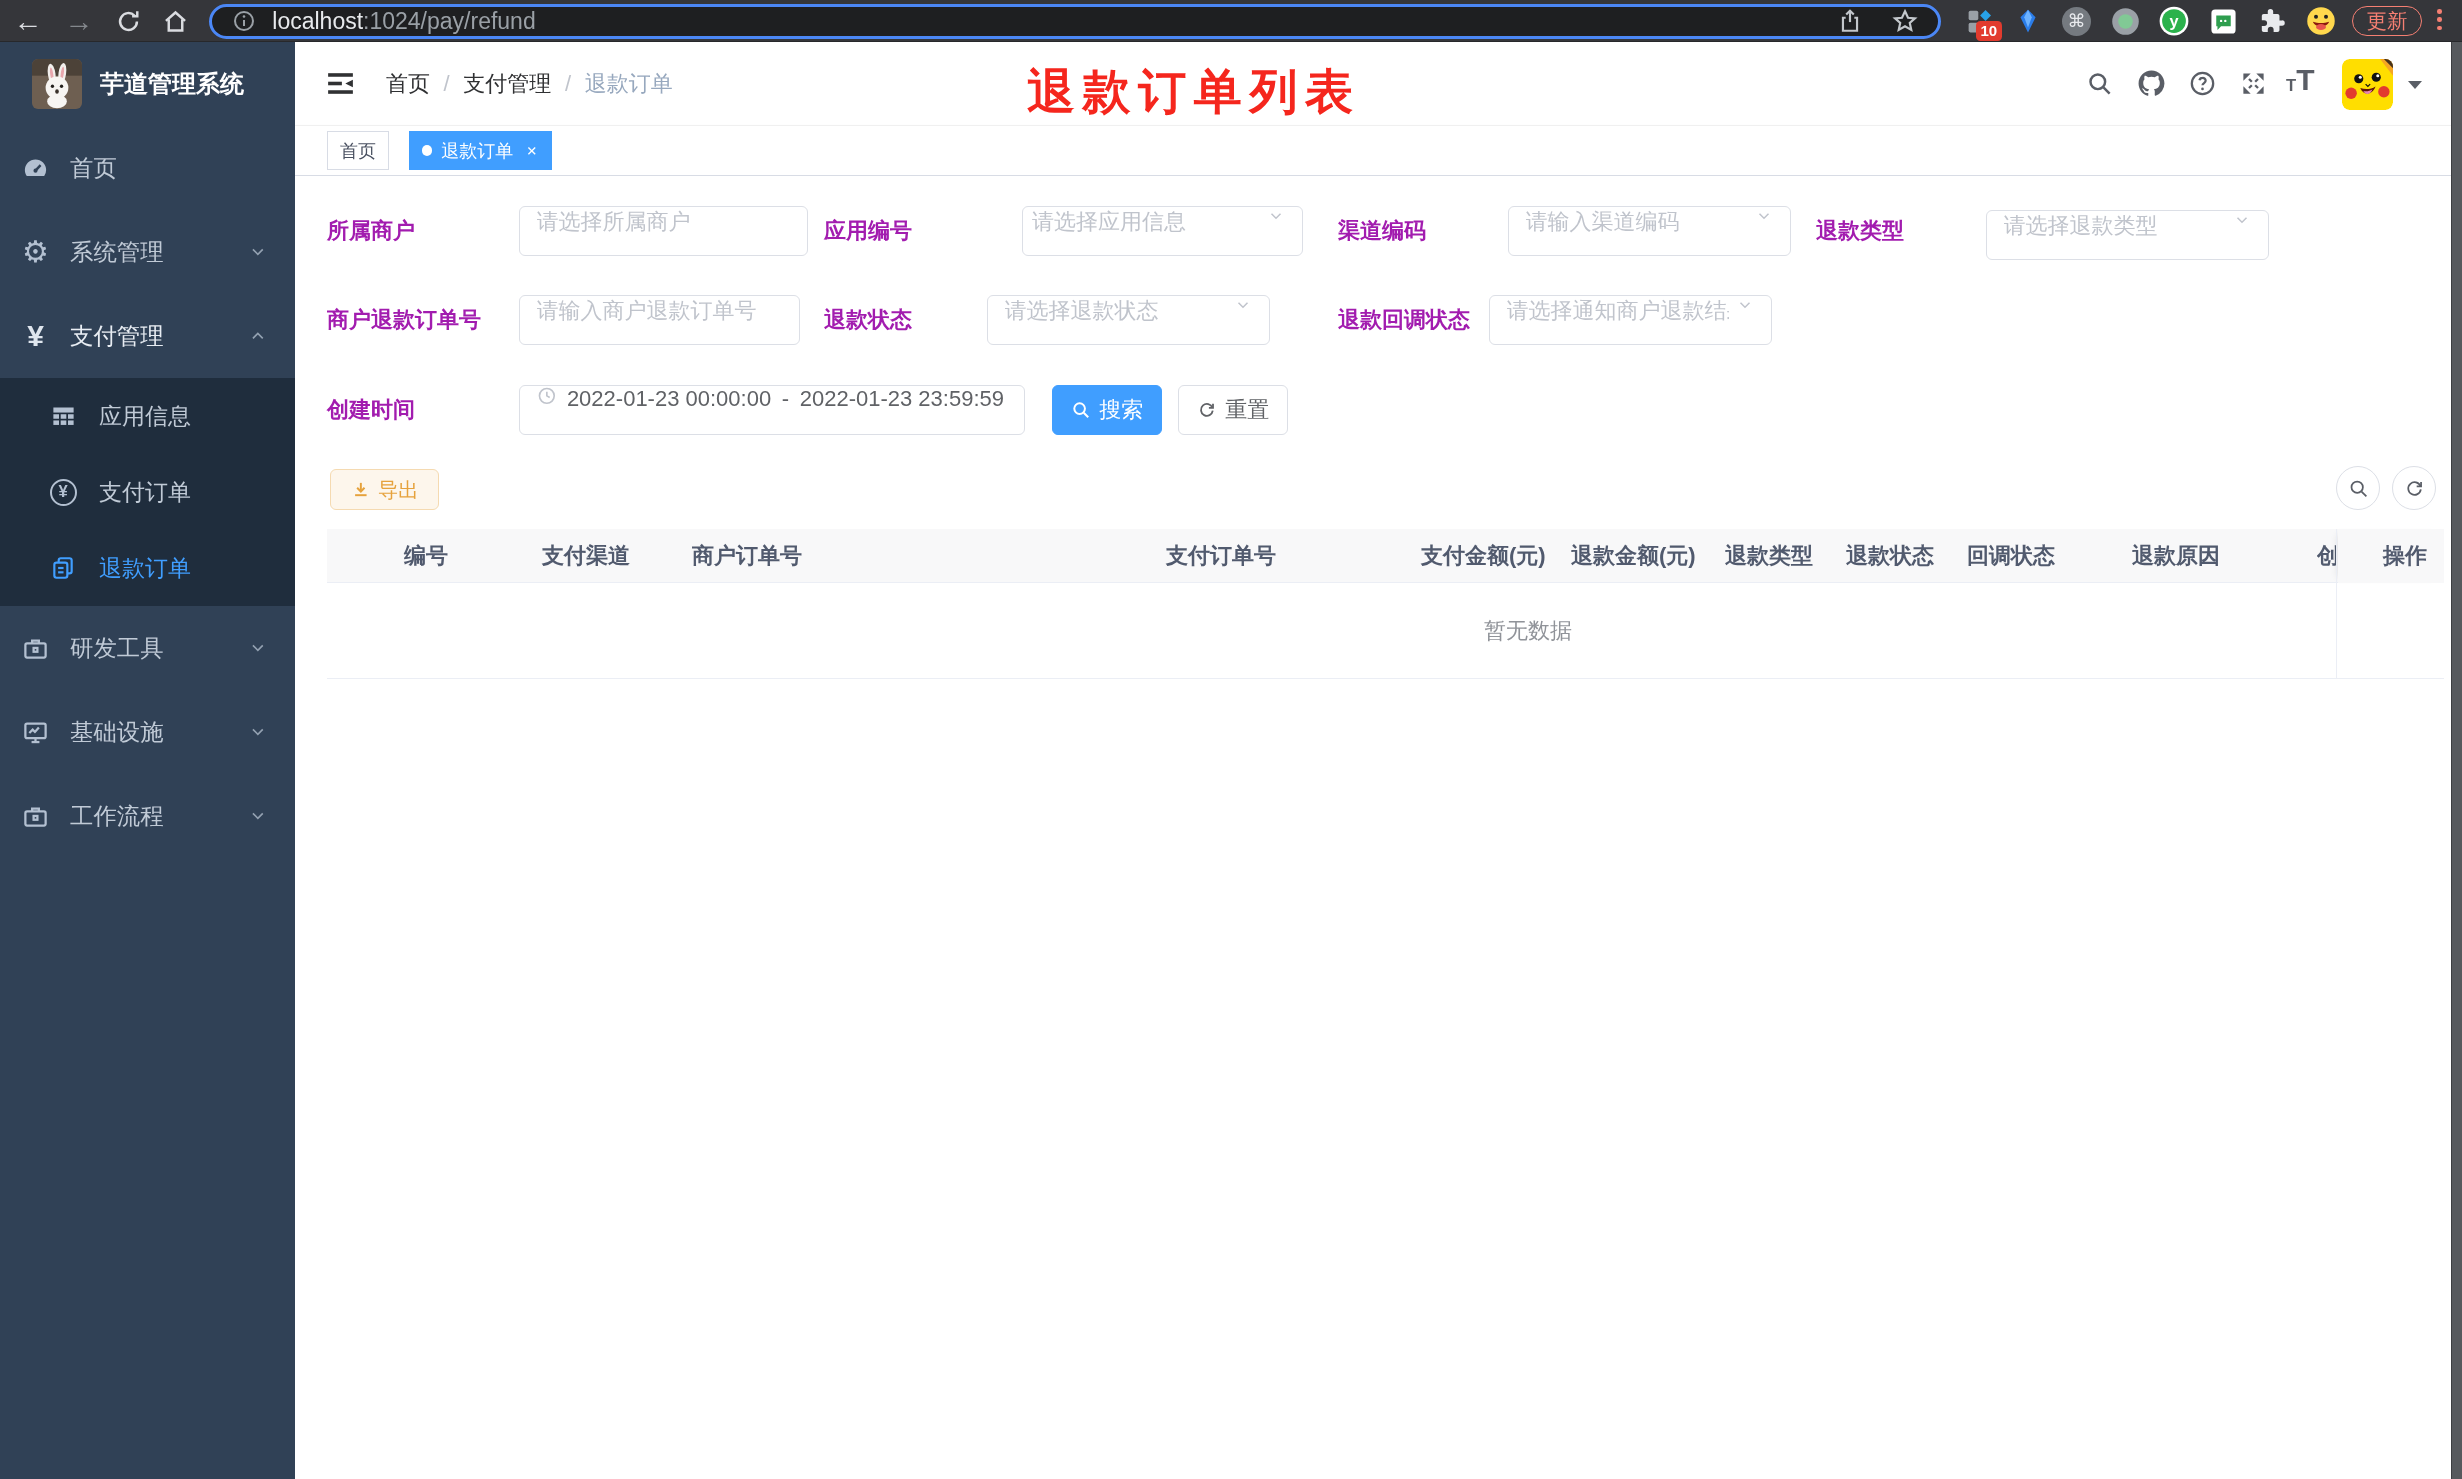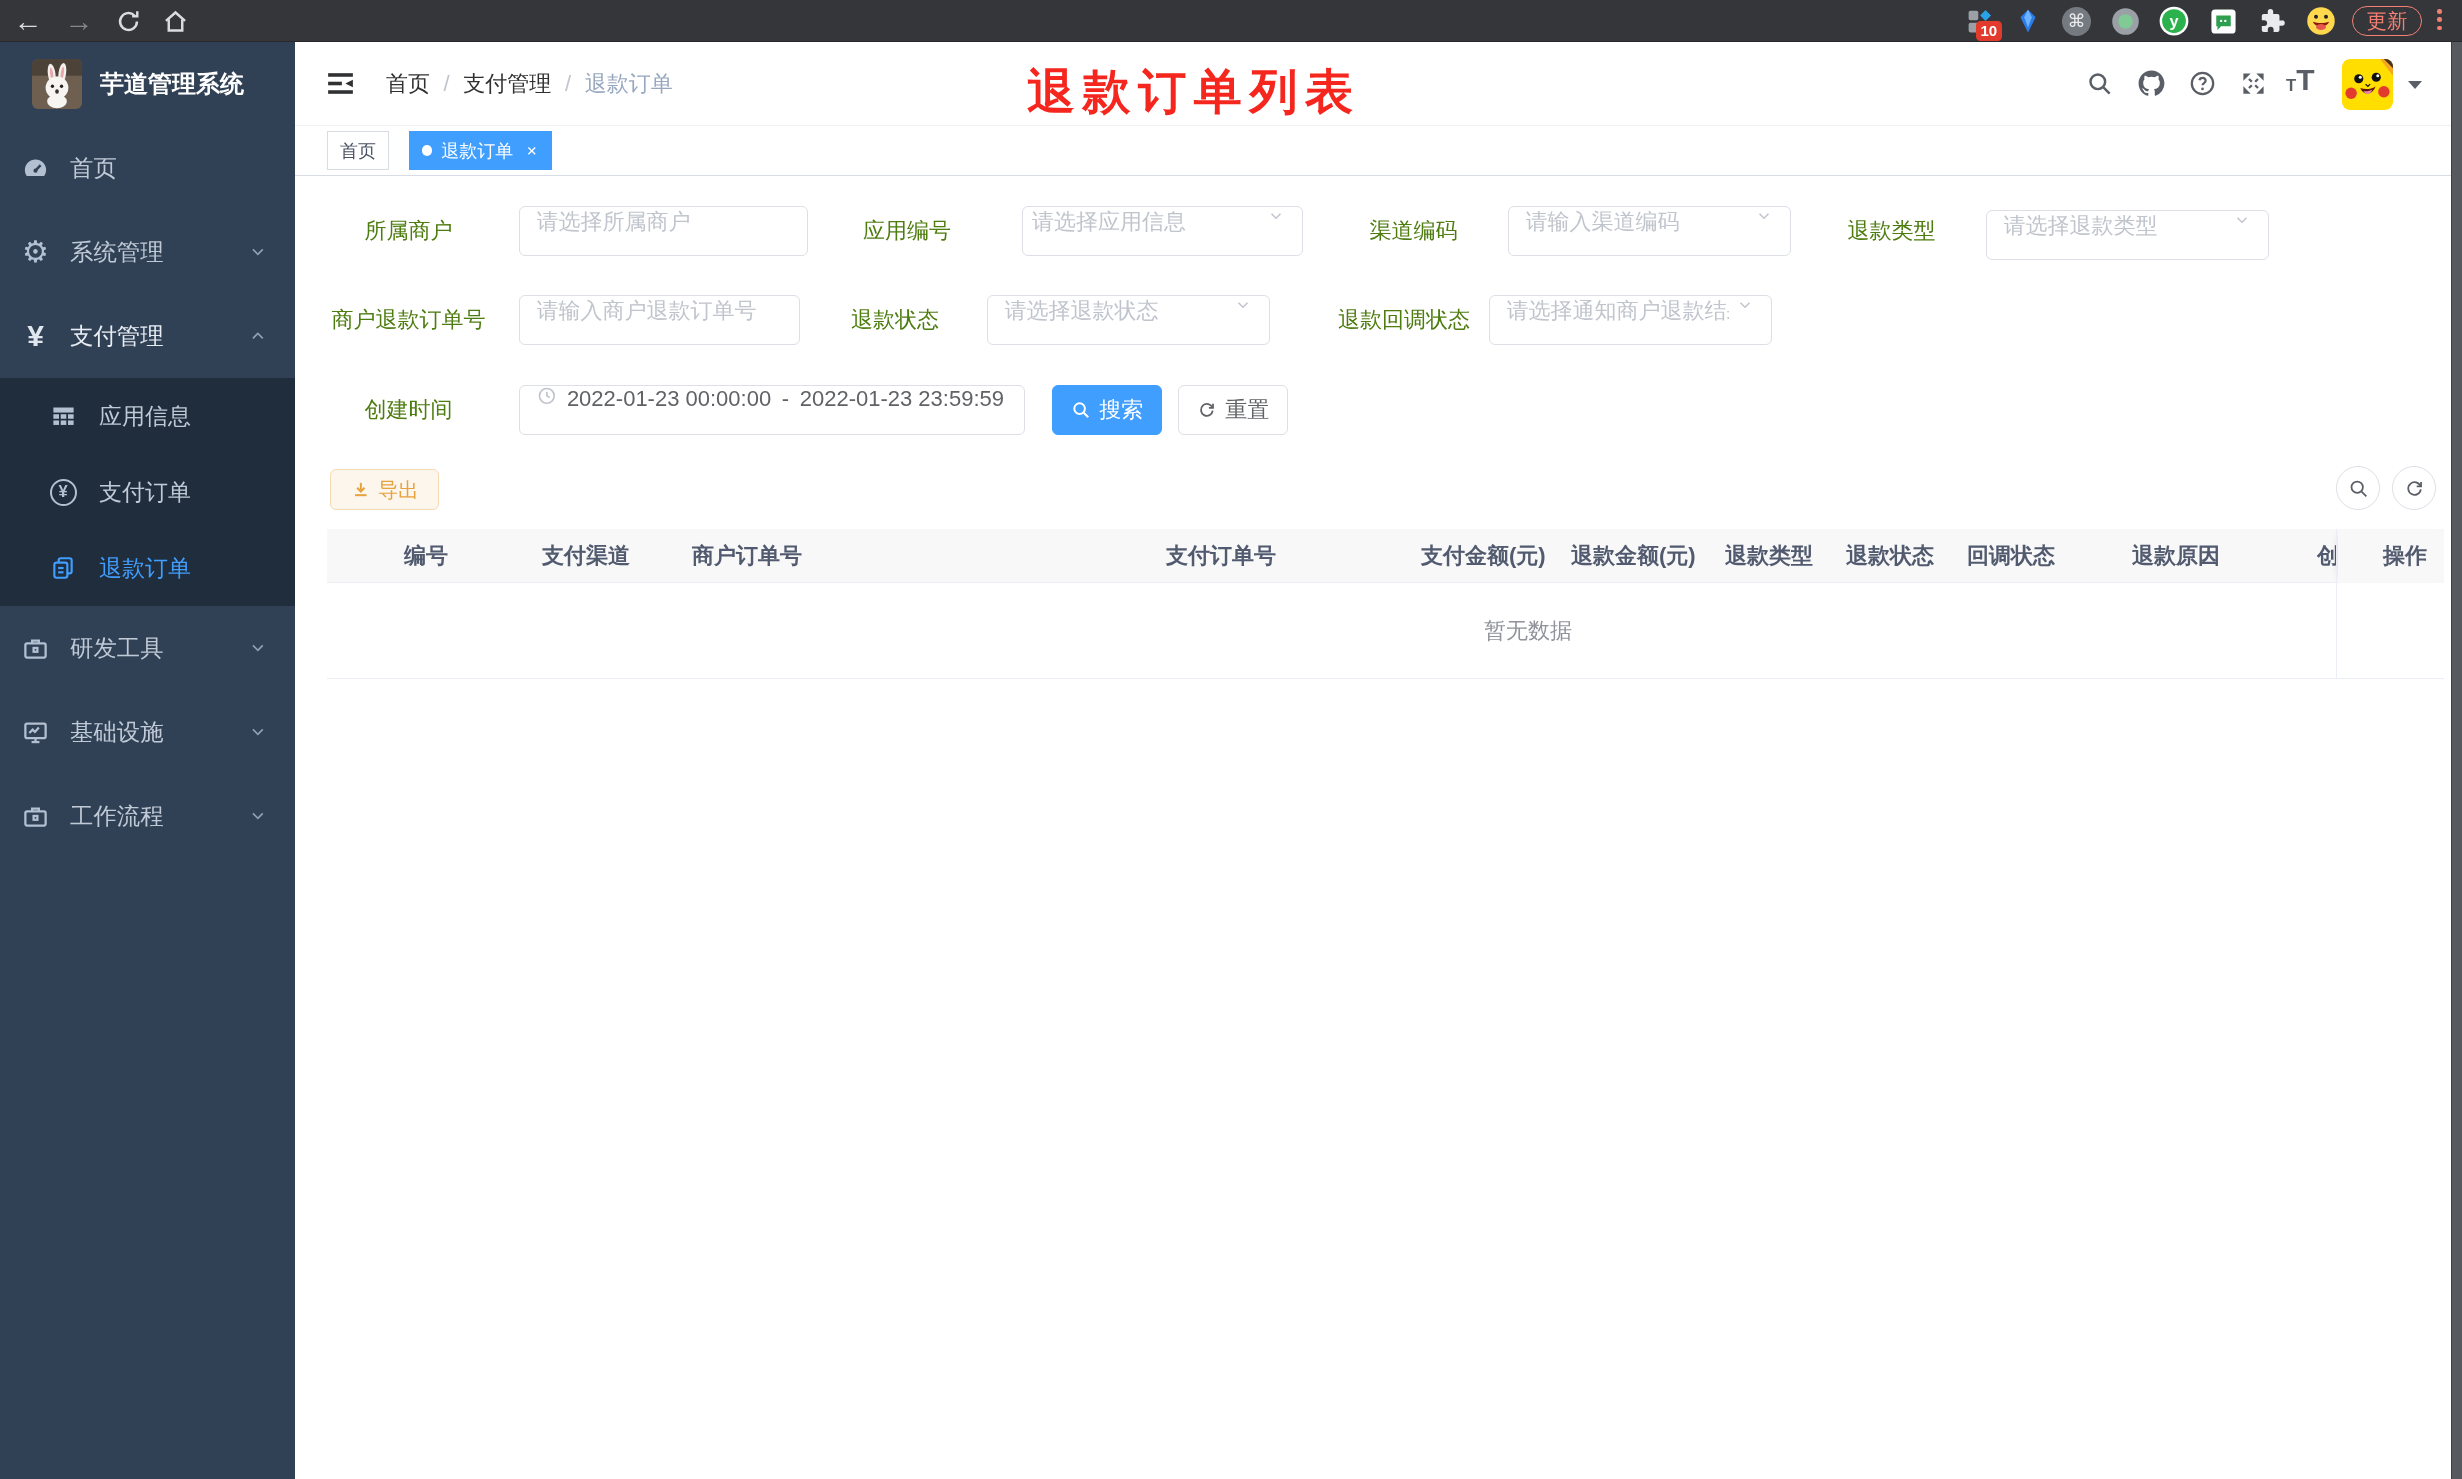--- a/index.html
+++ b/index.html
@@ -62,21 +62,21 @@
 
   
   .tags-bar { position:absolute; left:0; top:83px; right:0; height:51px; background:#fff; border-top:0.8px solid #f0f0f0; border-bottom:0.8px solid #d8dce5; box-shadow:0 1.5px 3.8px rgba(0,0,0,.06); display:flex; align-items:center; padding-left:32px; gap:19.7px; }
   .tag { height:39px; display:inline-flex; align-items:center; padding:0 12px; border:0.8px solid #d8dce5; background:#fff; color:#495060; font-size:18px; cursor:pointer; }
   .tag.active { background:#409EFF; border-color:#409EFF; color:#fff; }
   .tag .dot { width:10.6px; height:10.6px; border-radius:50%; background:#fff; margin-right:9px; }
   .tag .close { margin-left:10.6px; width:15px; height:15px; display:flex; align-items:center; justify-content:center; color:#fff; }
 
   
   .content { position:absolute; left:0; top:134px; right:0; bottom:0; background:#fff; }
-  .flabel { position:absolute; height:50px; line-height:50px; font-size:22px; font-weight:400; color:#4d7c0f; text-align:center; white-space:nowrap; }
+  .flabel { position:absolute; height:50px; line-height:50px; font-size:22px; font-weight:700; color:#a21caf; text-align:left; white-space:nowrap; }
   .ctrl { position:absolute; height:50px; border:1.5px solid #dcdfe6; border-radius:6px; background:#fff; display:flex; padding:0 16.6px; font-size:22px; color:#c0c4cc; cursor:pointer; }
   .ctrl .ph { flex:1; white-space:nowrap; overflow:hidden; }
   .ctrl .sel-arrow { margin-left:7.6px; color:#c0c4cc; flex-shrink:0; }
   .date-ctrl { gap:10.6px; color:#606266; }
   .date-ctrl .clock { color:#c0c4cc; flex-shrink:0; }
   .date-ctrl .dval { white-space:nowrap; overflow:hidden; max-width:213px; }
   .date-ctrl .dsep { color:#606266; }
   .btn { position:absolute; height:50px; border-radius:6px; display:flex; align-items:center; justify-content:center; gap:9px; font-size:22px; cursor:pointer; }
   .btn-primary { background:#409EFF; color:#fff; border:1.5px solid #409EFF; }
   .btn-plain { background:#fff; color:#606266; border:1.5px solid #dcdfe6; }
@@ -110,20 +110,36 @@
         <path d="M19.8 2.8v4.6h-4.6" fill="none"></path>
       </svg>
   </div>
   <div class="bnav" style="left:150px;">
     <svg width="27" height="27" viewBox="0 0 24 24" fill="none" stroke="currentColor" stroke-width="2.2">
         <path d="M3.5 11.5 12 4l8.5 7.5"></path>
         <path d="M6 10v10h12V10"></path>
       </svg>
   </div>
 
+  <div class="omnibox">
+    <svg class="omni-ic" width="24" height="24" viewBox="0 0 24 24" fill="none" stroke="currentColor" stroke-width="2">
+        <circle cx="12" cy="12" r="9"></circle>
+        <line x1="12" y1="11" x2="12" y2="17"></line>
+        <circle cx="12" cy="7.5" r="1.3" fill="currentColor" stroke="none"></circle>
+      </svg>
+    <div class="omni-url"><span class="omni-host">localhost</span><span class="omni-rest">:1024/pay/refund</span></div>
+    <svg width="26" height="26" viewBox="0 0 24 24" fill="none" stroke="#c3c7cc" stroke-width="2" style="margin-right:29px;">
+        <path d="M12 13V3"></path>
+        <path d="M8.5 6 12 2.5 15.5 6"></path>
+        <path d="M8 9H5.5v12h13V9H16"></path>
+      </svg>
+    <svg width="26" height="26" viewBox="0 0 24 24" fill="none" stroke="#c3c7cc" stroke-width="2">
+        <polygon points="12,3 14.8,9 21.2,9.6 16.4,13.8 17.8,20.2 12,16.8 6.2,20.2 7.6,13.8 2.8,9.6 9.2,9"></polygon>
+      </svg>
+  </div>
 
   <div class="ext-strip">
     <div class="ext">
       <svg width="29" height="29" viewBox="0 0 24 24">
           <rect x="3" y="3" width="8" height="8" rx="1.5" fill="#9aa0a6"></rect>
           <rect x="3" y="13" width="8" height="8" rx="1.5" fill="#9aa0a6"></rect>
           <path d="M17 2.5 21.5 7 17 11.5 12.5 7z" fill="#28a2e8"></path>
         </svg>
       <span class="ext-badge">10</span>
     </div>

